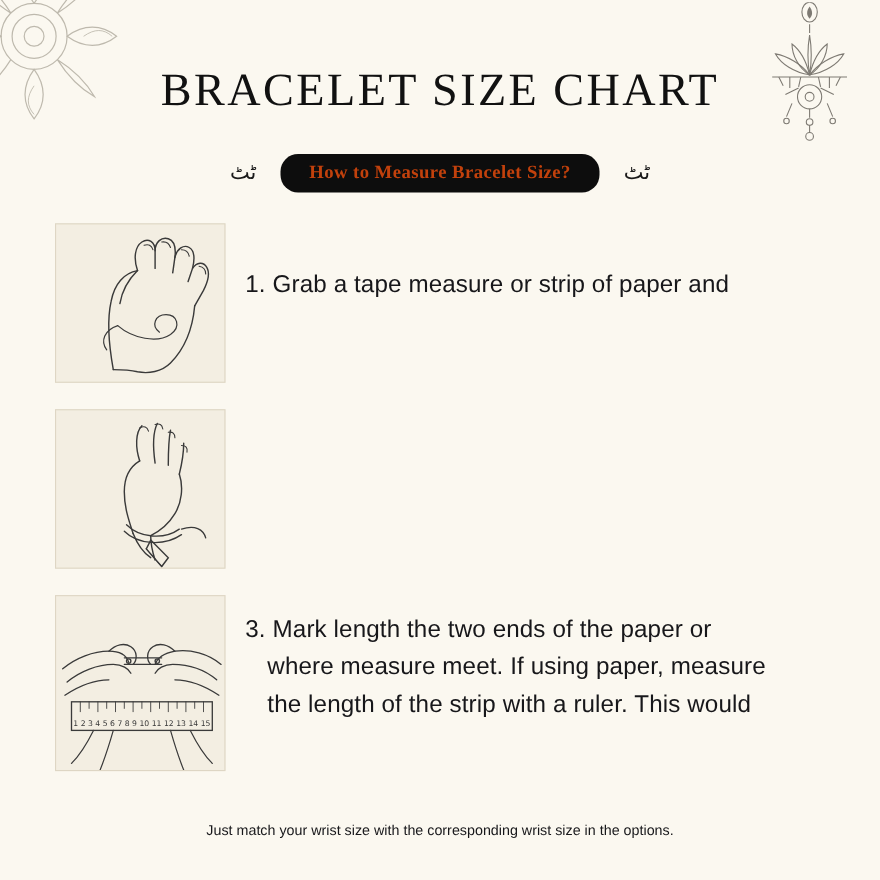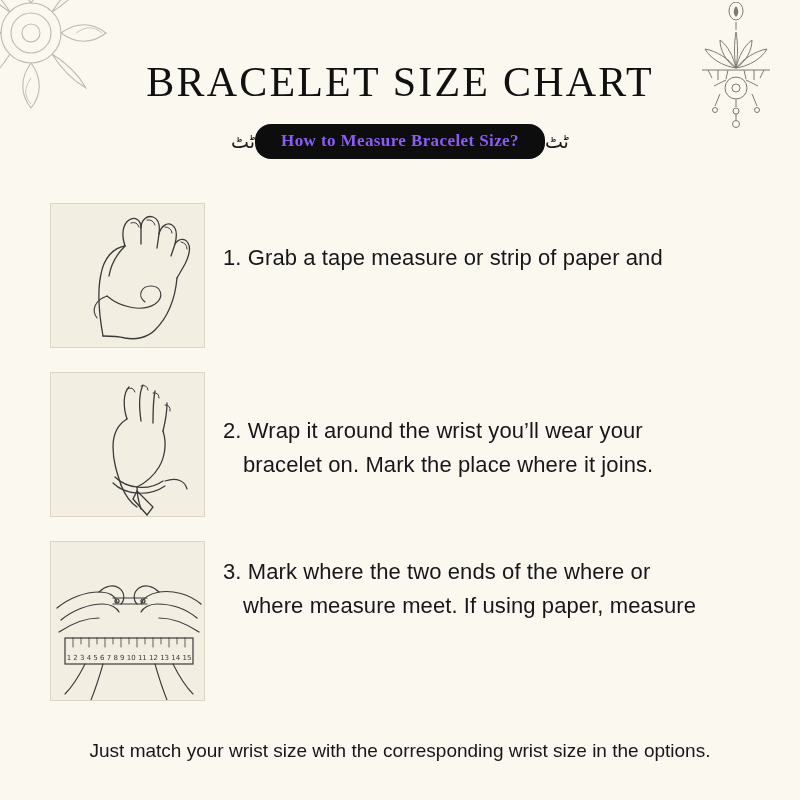--- a/index.html
+++ b/index.html
@@ -41,38 +41,38 @@
     text-align: center;
     font-family: "Liberation Serif", serif;
     font-size: 42px;
     letter-spacing: 2.2px;
     font-weight: 400;
     color: #111;
   }
 
   .subtitle-row {
     position: absolute;
-    top: 124px;
+    top: 140px;
     left: 0;
     width: 800px;
     display: flex;
     align-items: center;
     justify-content: center;
-    gap: 0;
+    gap: 22px;
   }
   .swirl {
     font-family: "DejaVu Sans", sans-serif;
     font-size: 19px;
     color: #1a1a1a;
     line-height: 1;
     letter-spacing: -2px;
   }
   .subtitle-pill {
     background: #0d0d0d;
-    color: #8b5cf6;
+    color: #c2410c;
     border-radius: 16px;
     padding: 7px 26px 8px;
     font-family: "Liberation Serif", serif;
     font-size: 17px;
     font-weight: 700;
     letter-spacing: .4px;
     white-space: nowrap;
   }
 
   
@@ -111,21 +111,21 @@
   .step2 .step-text { padding-top: 42px; }
   .step3 .step-text { padding-top: 14px; }
   .step-text .indent { padding-left: 20px; display: block; }
 
   .footer {
     position: absolute;
     left: 0;
     bottom: 38px;
     width: 800px;
     text-align: center;
-    font-size: 19px;
+    font-size: 13px;
     color: #17171a;
     margin-top: 41px;
   }
 </style>
 </head>
 <body>
 
 <svg class="mandala-tl" viewBox="0 0 170 170" fill="none" stroke="#8d8778" stroke-width="1.1">
   <circle cx="85" cy="85" r="20"></circle>
   <circle cx="85" cy="85" r="30"></circle>
@@ -227,25 +227,20 @@
         <path d="M114 32 q6 0 5 6" stroke-width="1"></path>
 
         <path d="M64 104 C76 116 98 118 112 108" stroke-width="1.2"></path>
         <path d="M62 110 C74 122 98 124 114 113" stroke-width="1.2"></path>
         <path d="M114 108 C126 104 134 108 136 116" stroke-width="1.2"></path>
 
         <path d="M86 118 L102 134 L96 142 L82 126 Z"></path>
         <path d="M82 126 L96 142" stroke-width=".9"></path>
       </svg>
     </div>
-    <div class="step-text">
-      <span>2.</span>
-      <span>Wrap it around the wrist you’ll wear your</span>
-      <span class="indent">bracelet on. Mark the place where it joins.</span>
-    </div>
   </div>
 
   <div class="step step3">
     <div class="thumb tall">
       <svg width="155" height="160" viewBox="0 0 155 160" fill="none" stroke="#3a3a3a" stroke-width="1.2" stroke-linecap="round">
 
         <path d="M6 66 C18 56 34 50 48 50 C58 50 64 54 66 60"></path>
         <path d="M10 78 C22 68 38 62 52 62 C60 62 66 66 68 70"></path>
         <path d="M8 90 C20 82 34 76 48 76"></path>
         <path d="M48 50 C54 44 62 42 68 46 C74 50 74 58 70 62"></path>
@@ -267,20 +262,21 @@
         <text x="78" y="118" font-family="DejaVu Sans, sans-serif" font-size="7" fill="#3a3a3a" stroke="none" text-anchor="middle">1 2 3 4 5 6 7 8 9 10 11 12 13 14 15</text>
 
         <path d="M34 122 C28 134 22 144 14 152" stroke-width="1.1"></path>
         <path d="M52 122 C48 136 44 148 40 158" stroke-width="1.1"></path>
         <path d="M104 122 C108 136 112 148 116 158" stroke-width="1.1"></path>
         <path d="M122 122 C128 134 134 144 142 152" stroke-width="1.1"></path>
       </svg>
     </div>
     <div class="step-text">
       <span>3.</span>
-      <span>Mark where the two ends of the where or</span>
+      <span>Mark length the two ends of the paper or</span>
       <span class="indent">where measure meet. If using paper, measure</span>
+      <span class="indent">the length of the strip with a ruler. This would</span>
     </div>
   </div>
 
 </div>
 
 <div class="footer">Just match your wrist size with the corresponding wrist size in the options.</div>
 
 </body></html>

